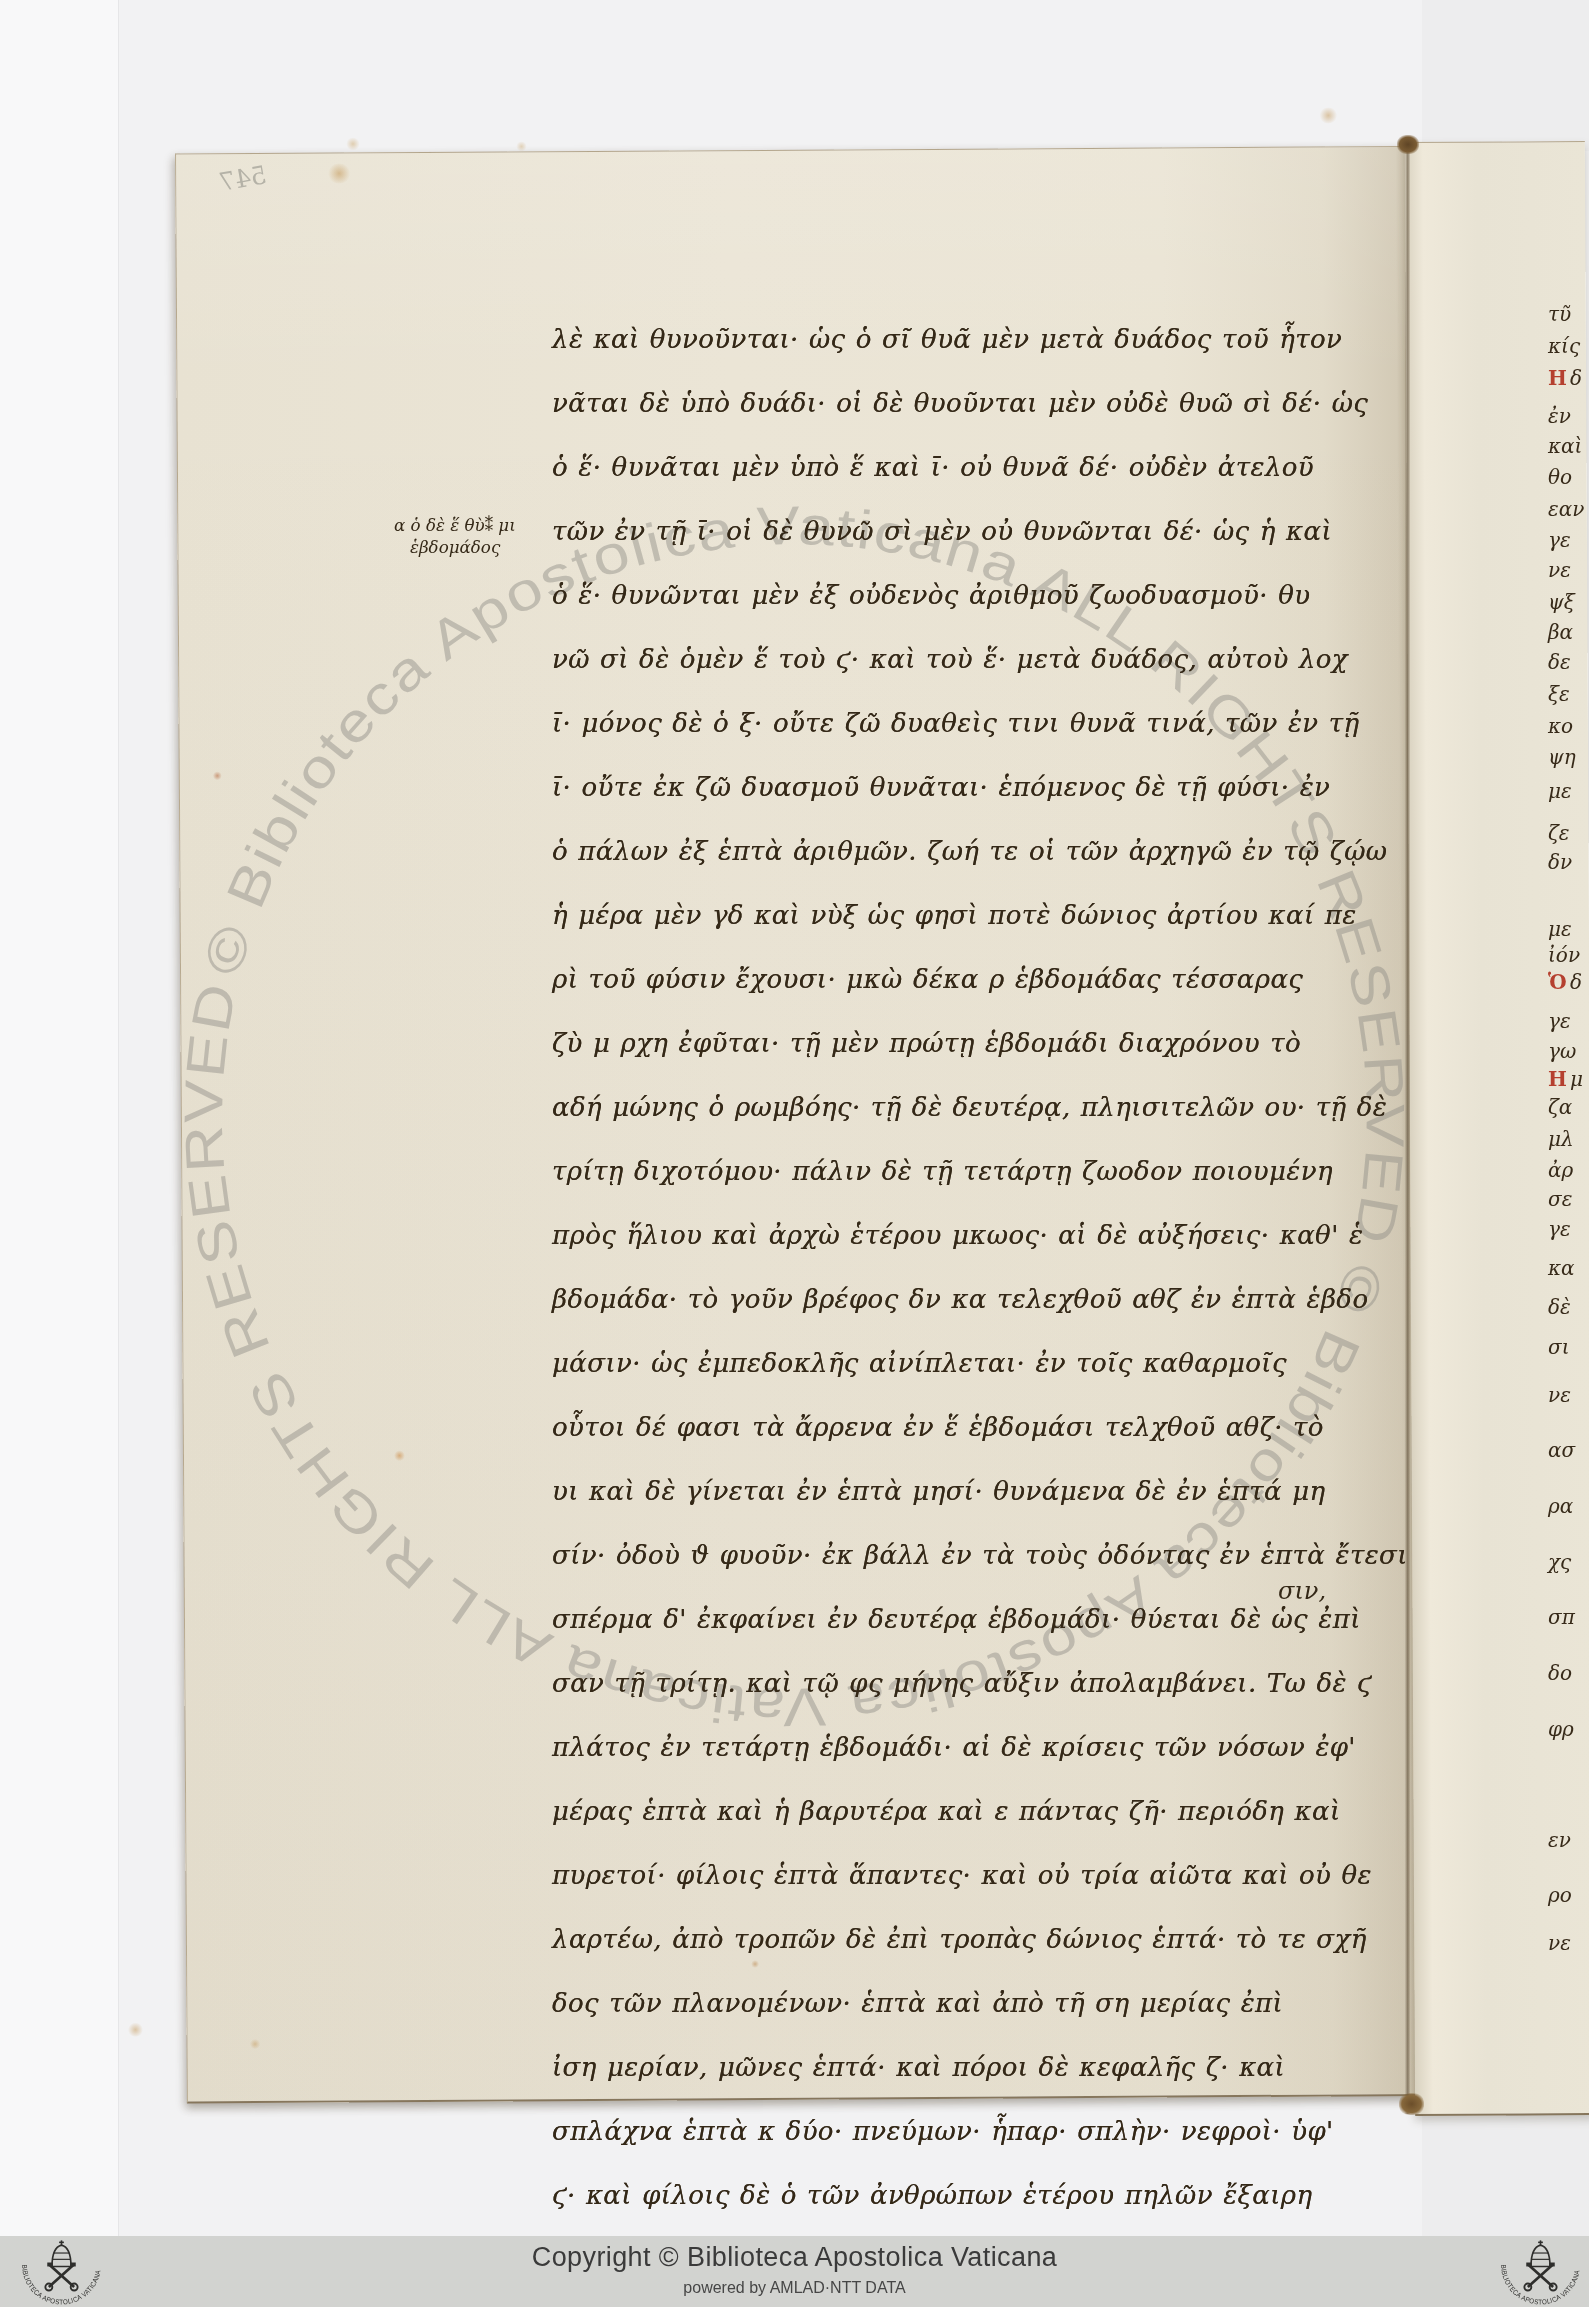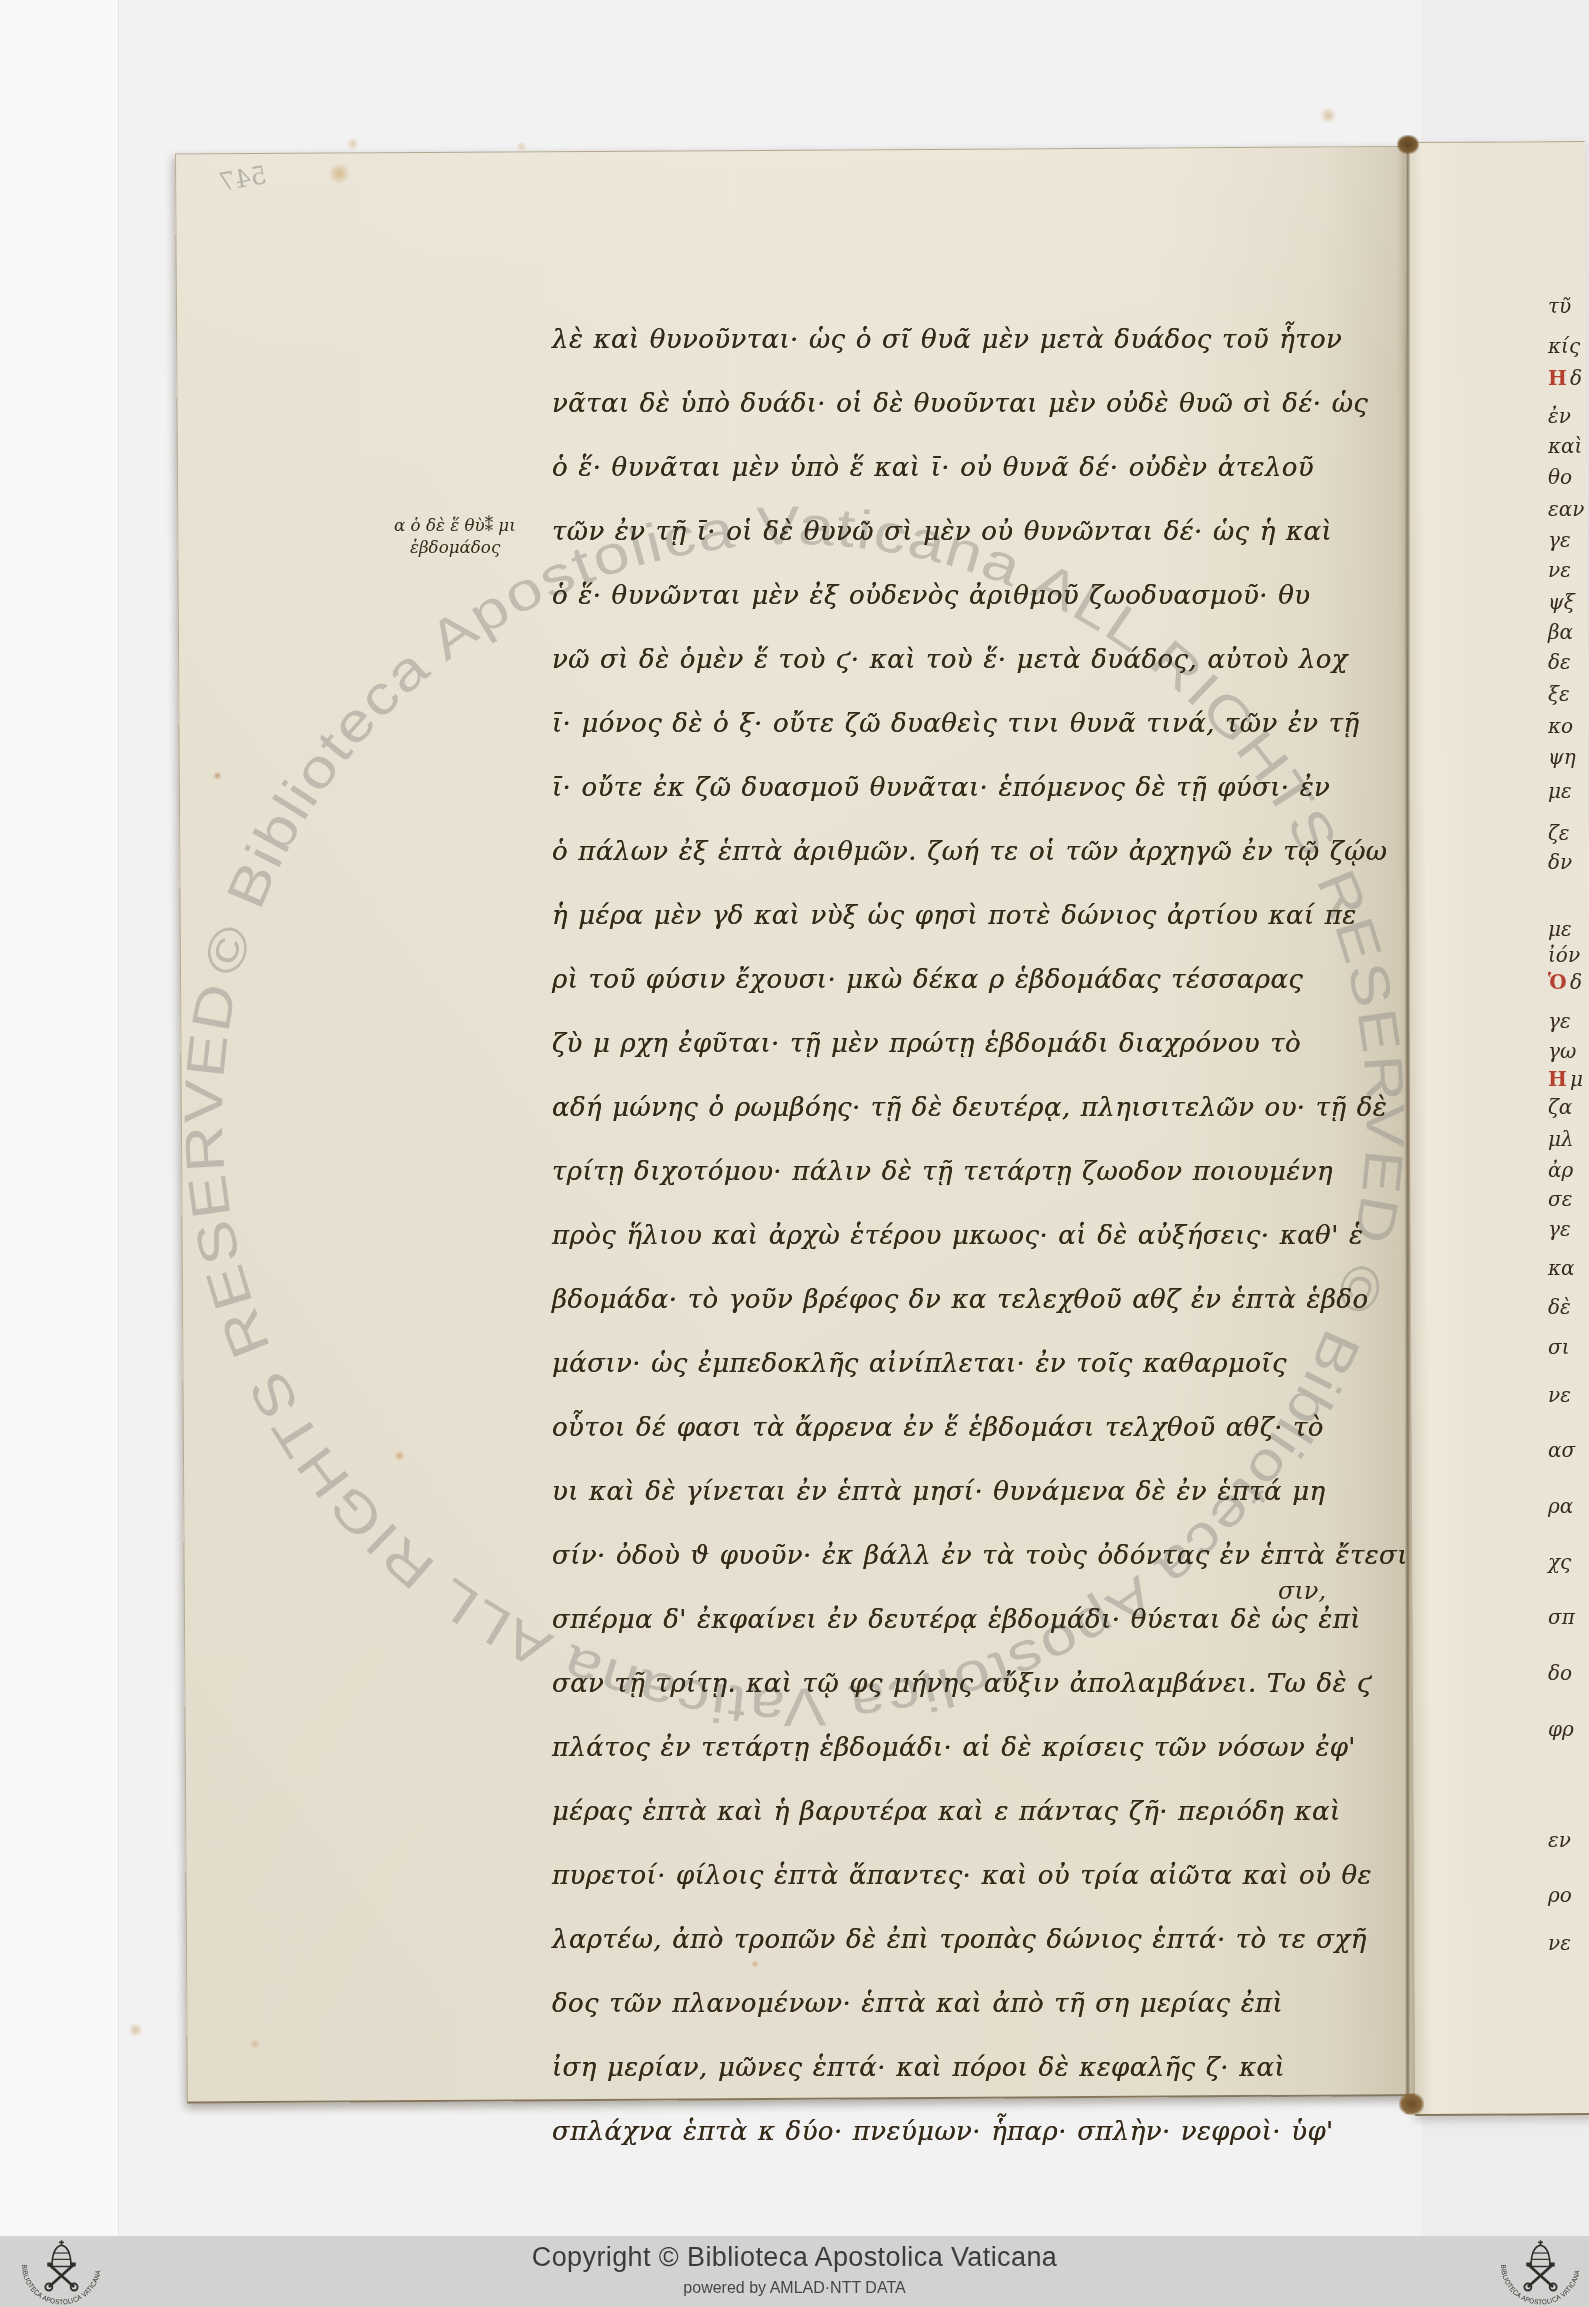--- a/index.html
+++ b/index.html
@@ -138,26 +138,27 @@
       <div class="ms-line">σίν· ὀδοὺ ϑ φυοῦν· ἐκ βάλλ ἐν τὰ τοὺς ὀδόντας ἐν ἑπτὰ ἔτεσι</div>
       <div class="ms-line">σπέρμα δ' ἐκφαίνει ἐν δευτέρᾳ ἑβδομάδι· θύεται δὲ ὡς ἐπὶ</div>
       <div class="ms-line">σαν τῇ τρίτῃ. καὶ τῷ φς μήνης αὔξιν ἀπολαμβάνει. Τω δὲ ϛ</div>
       <div class="ms-line">πλάτος ἐν τετάρτῃ ἑβδομάδι· αἱ δὲ κρίσεις τῶν νόσων ἐφ'</div>
       <div class="ms-line">μέρας ἑπτὰ καὶ ἡ βαρυτέρα καὶ ε πάντας ζῆ· περιόδη καὶ</div>
       <div class="ms-line">πυρετοί· φίλοις ἑπτὰ ἅπαντες· καὶ οὐ τρία αἰῶτα καὶ οὐ θε</div>
       <div class="ms-line">λαρτέω, ἀπὸ τροπῶν δὲ ἐπὶ τροπὰς δώνιος ἑπτά· τὸ τε σχῆ</div>
       <div class="ms-line">δος τῶν πλανομένων· ἑπτὰ καὶ ἀπὸ τῆ ση μερίας ἐπὶ</div>
       <div class="ms-line">ἰση μερίαν, μῶνες ἑπτά· καὶ πόροι δὲ κεφαλῆς ζ· καὶ</div>
       <div class="ms-line">σπλάχνα ἑπτὰ κ δύο· πνεύμων· ἧπαρ· σπλὴν· νεφροὶ· ὑφ'</div>
+      <div class="ms-line">ϛ· καὶ φίλοις δὲ ὁ τῶν ἀνθρώπων ἑτέρου πηλῶν ἔξαιρη</div>
     </div>
 
   <div class="catchword">σιν,</div>
 
   <div id="frags">
-      <div class="frag" style="left: 1548px; top: 294px; text-align: right;"><span>τῦ</span></div>
+      <div class="frag" style="left: 1548px; top: 302px; text-align: right;"><span>τῦ</span></div>
       <div class="frag" style="left: 1548px; top: 334px;"><span>κίς</span></div>
       <div class="frag" style="left: 1548px; top: 366px;"><span class="rubric">Η</span><span>δ</span></div>
       <div class="frag" style="left: 1548px; top: 404px;"><span>ἐν</span></div>
       <div class="frag" style="left: 1548px; top: 434px;"><span>καὶ</span></div>
       <div class="frag" style="left: 1548px; top: 465px;"><span>θο</span></div>
       <div class="frag" style="left: 1548px; top: 497px;"><span>εαν</span></div>
       <div class="frag" style="left: 1548px; top: 528px;"><span>γε</span></div>
       <div class="frag" style="left: 1548px; top: 558px;"><span>νε</span></div>
       <div class="frag" style="left: 1548px; top: 590px;"><span>ψξ</span></div>
       <div class="frag" style="left: 1548px; top: 620px;"><span>βα</span></div>

